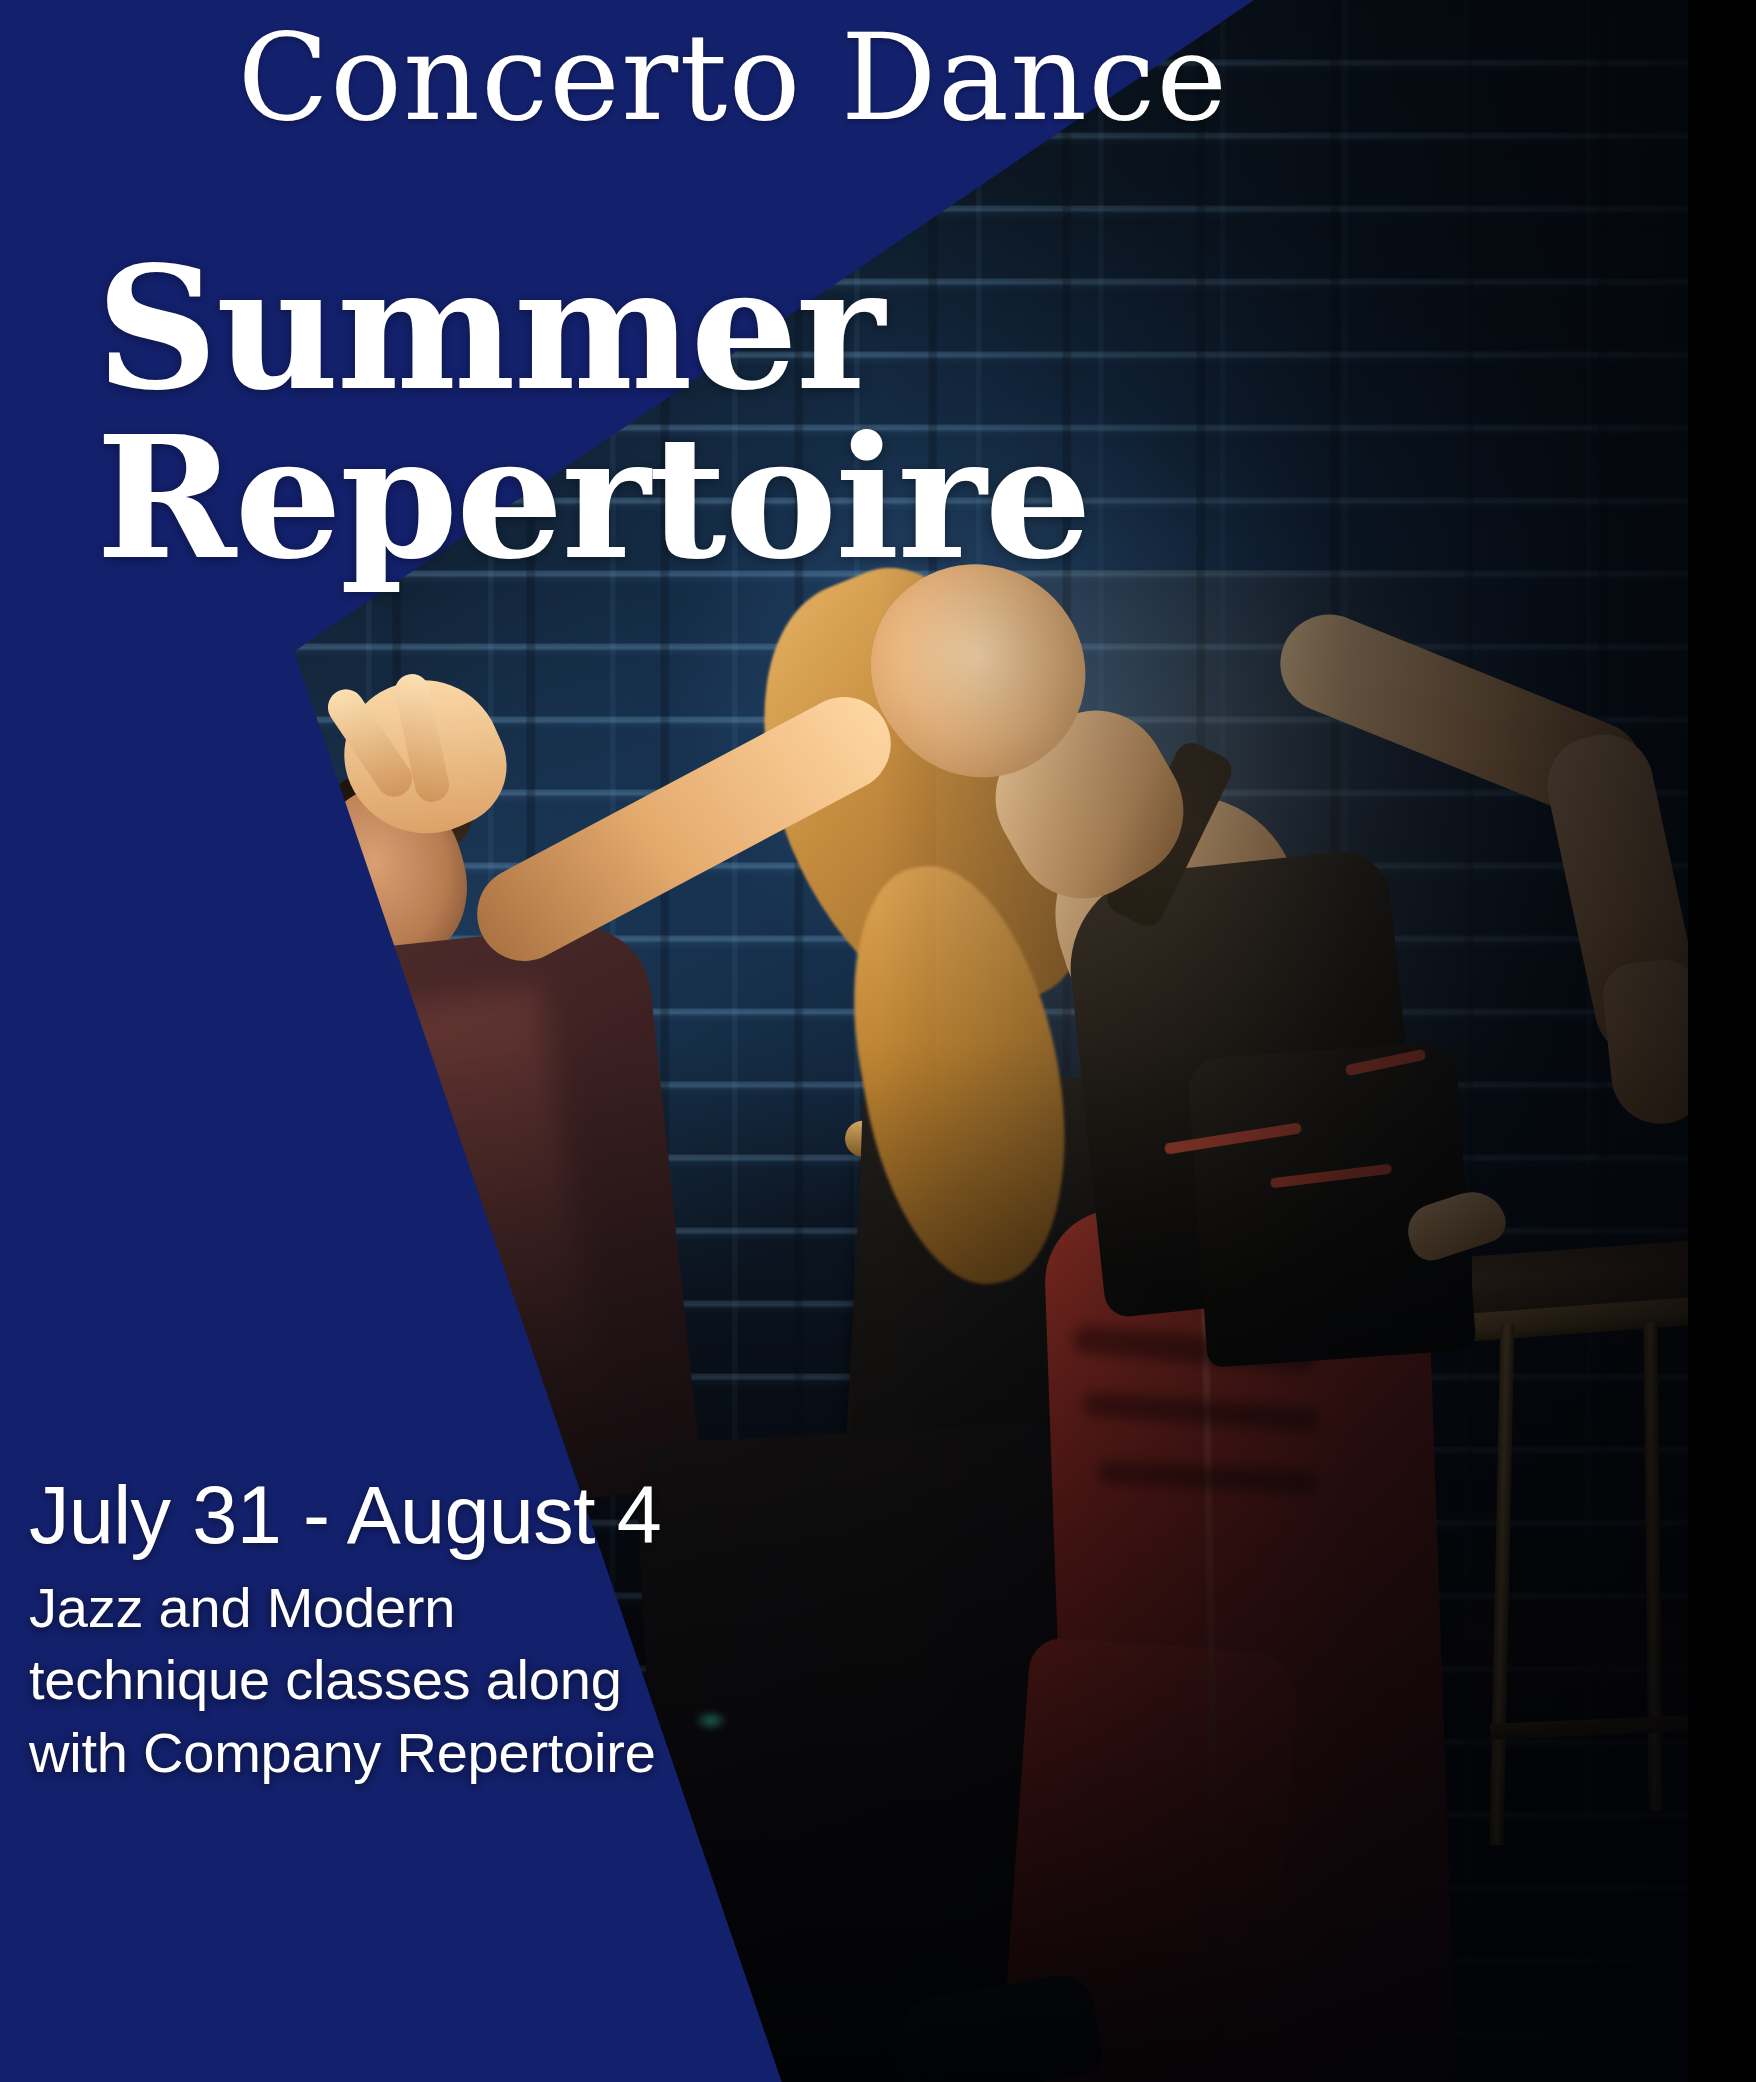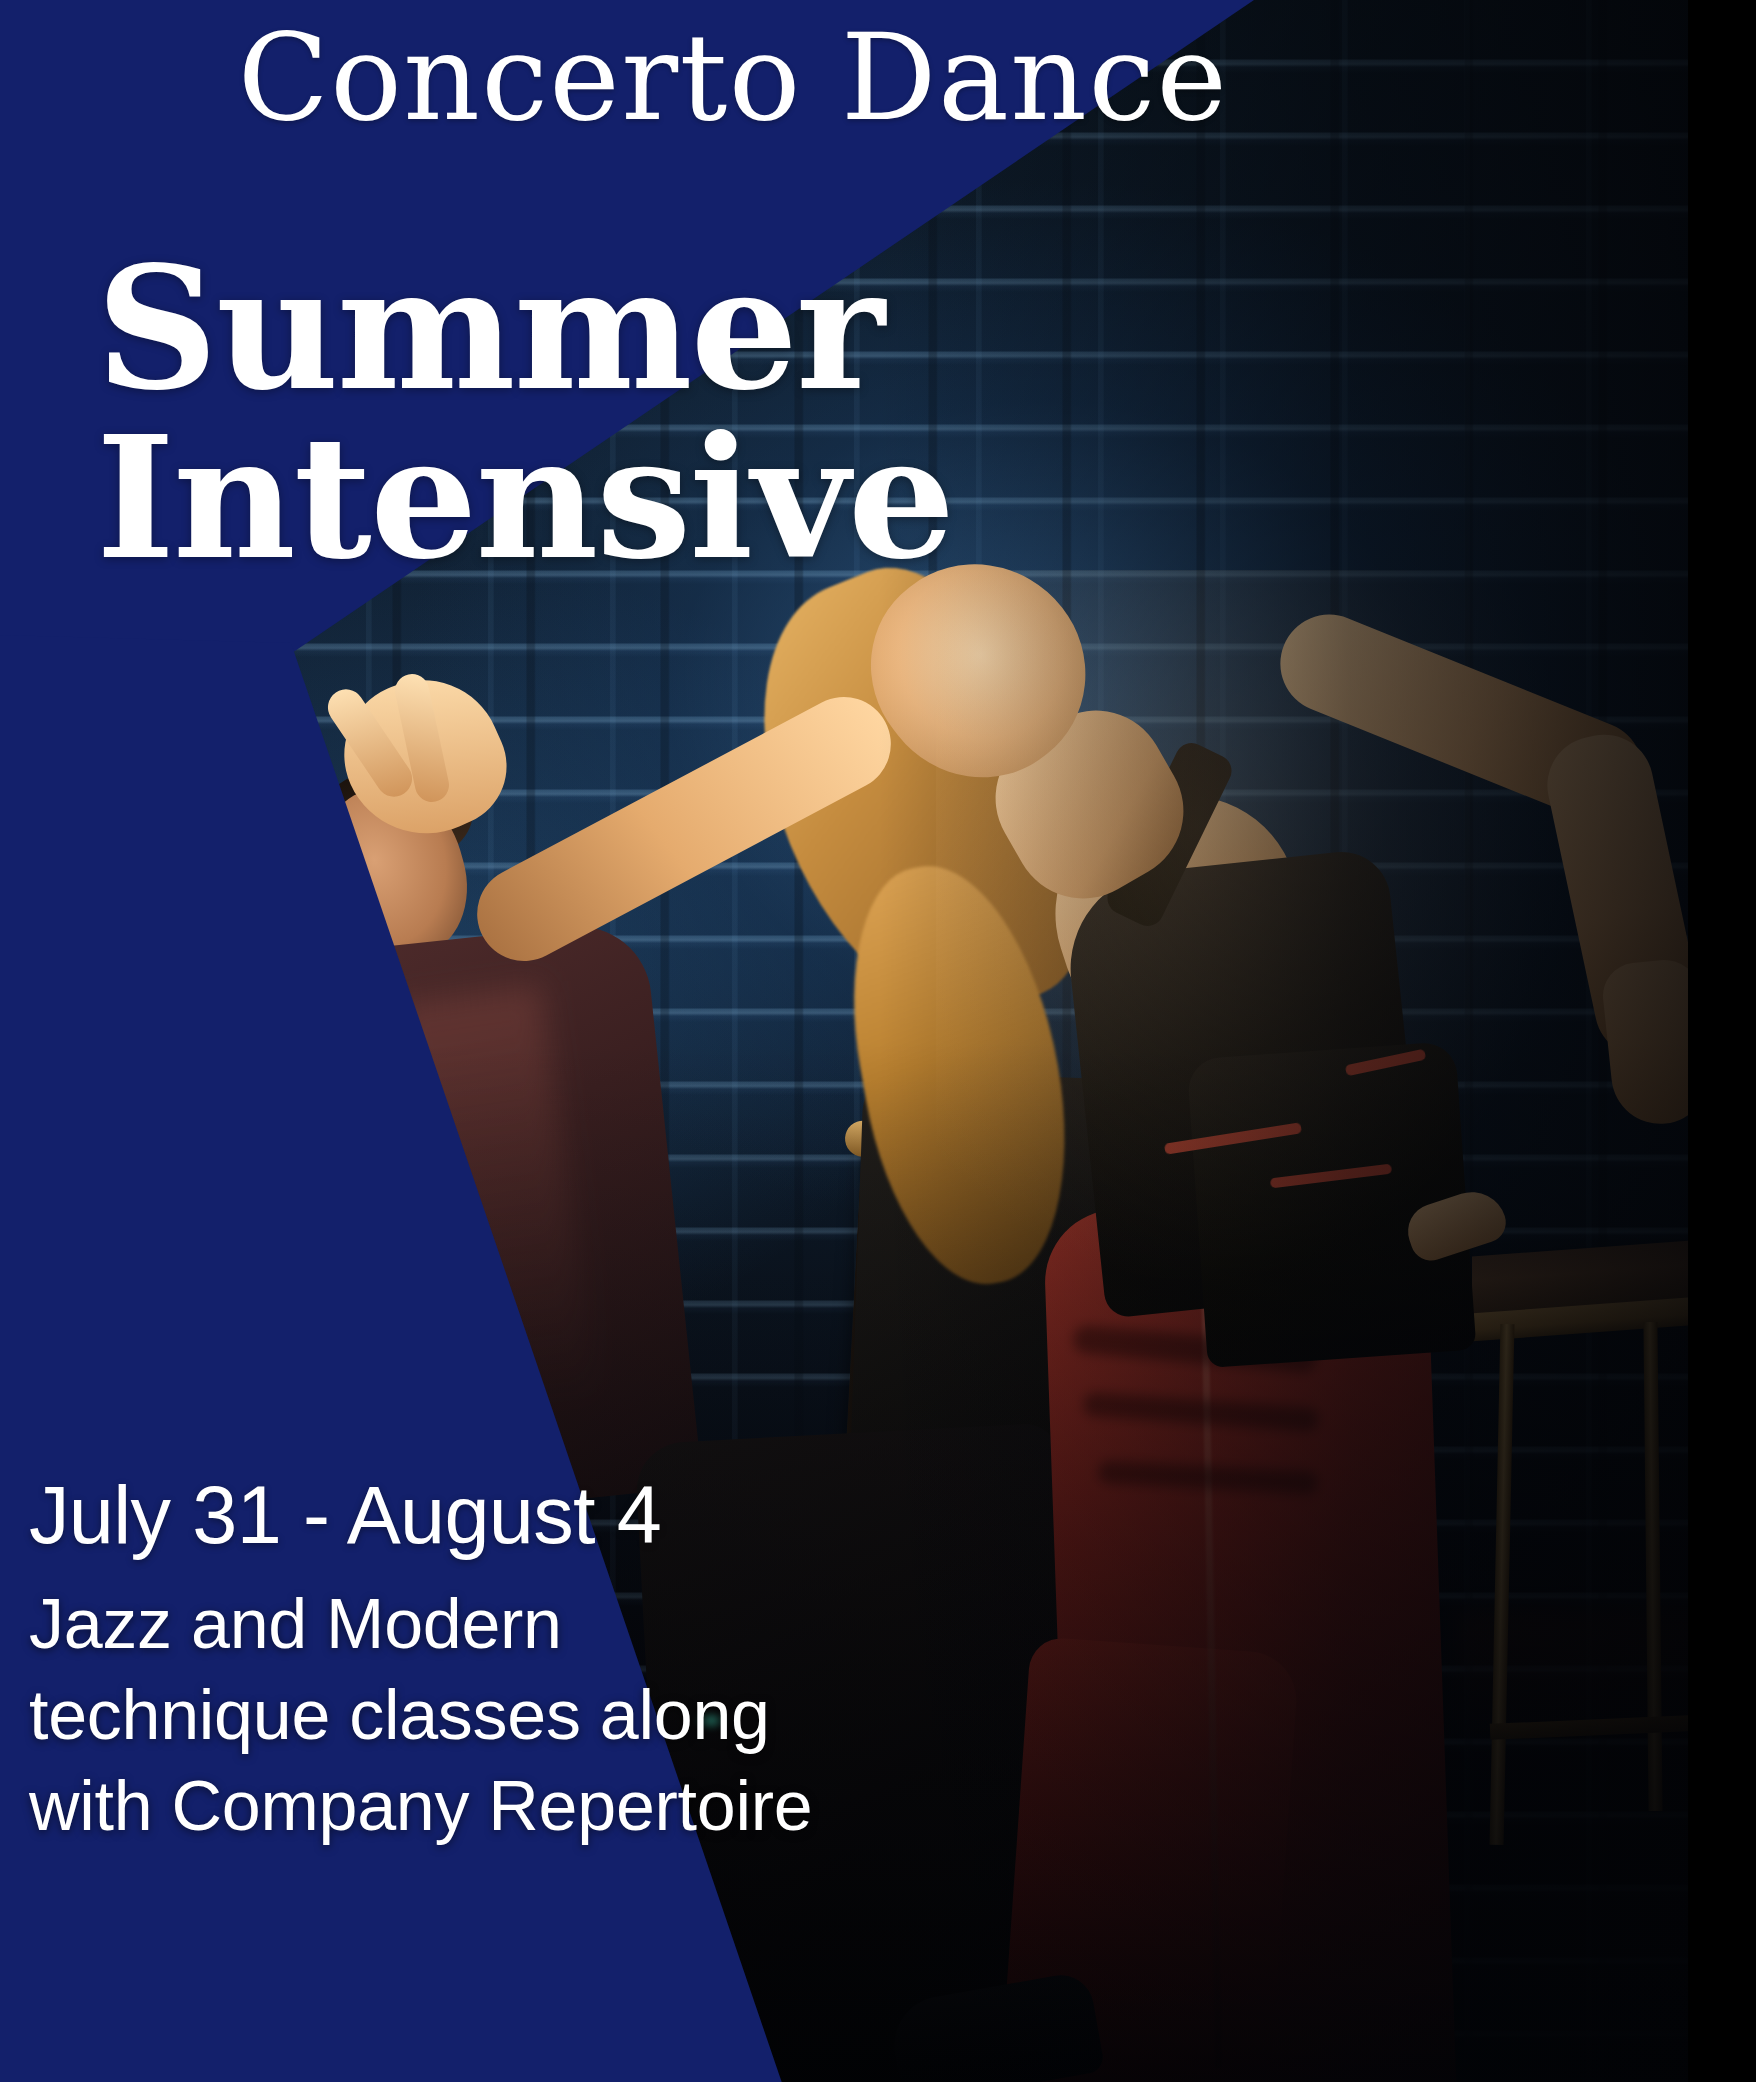--- a/index.html
+++ b/index.html
@@ -275,21 +275,21 @@
   .info{
     position:absolute;left:29px;top:1470px;width:1091px;color:#fff;
   }
   .info .big{
     font-family:"Liberation Sans", sans-serif;font-weight:400;
     font-size:81px;line-height:1.13;letter-spacing:-.008em;
     text-shadow:0 1.6px 7.3px rgba(0,0,0,.4);
   }
   .info .body{
     font-family:"Liberation Sans", sans-serif;font-weight:400;
-    font-size:70px;line-height:1.30;letter-spacing:-.004em;margin-top:17px;
+    font-size:56px;line-height:1.30;letter-spacing:-.004em;margin-top:10px;
     text-shadow:0 1.6px 9px rgba(0,0,0,.55);
   }
   .nowrap{white-space:nowrap;}
 </style>
 </head>
 <body>
 
 <div id="poster">
 
   <div class="photo">
@@ -346,21 +346,21 @@
     <div class="glow"></div>
     <div class="teal-dot"></div>
     <div class="vig"></div>
   </div>
 
   <div class="navy"></div>
   <div class="navy2"></div>
 
   <div class="title-wrap">
     <div class="t-line1">Concerto Dance</div>
-    <div class="t-line2">Summer Intensive</div>
+    <div class="t-line2">Summer Repertoire</div>
   </div>
 
   <div class="info">
     <div class="big nowrap">July 31 - August 4</div>
     <div class="body">
       <div class="nowrap">Jazz and Modern</div>
       <div class="nowrap">technique classes along</div>
       <div class="nowrap">with Company Repertoire</div>
     </div>
   </div>

